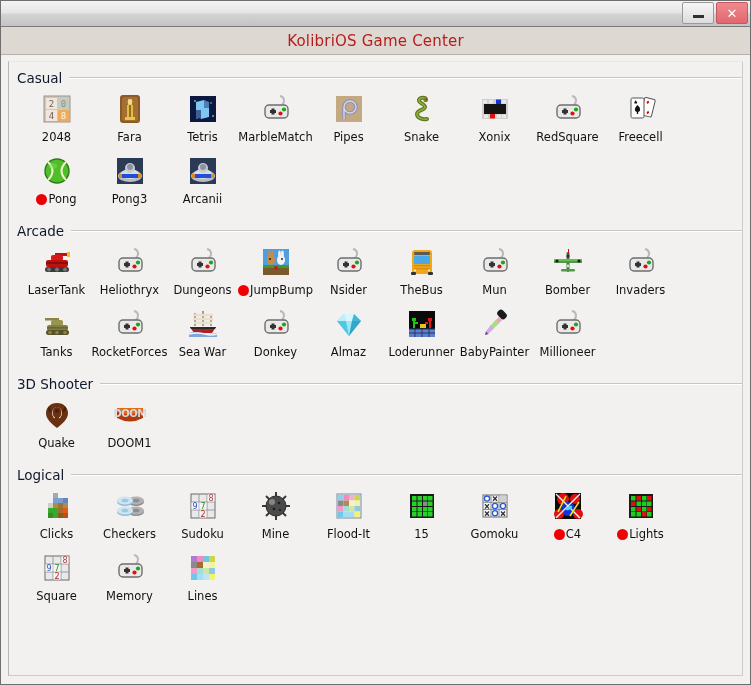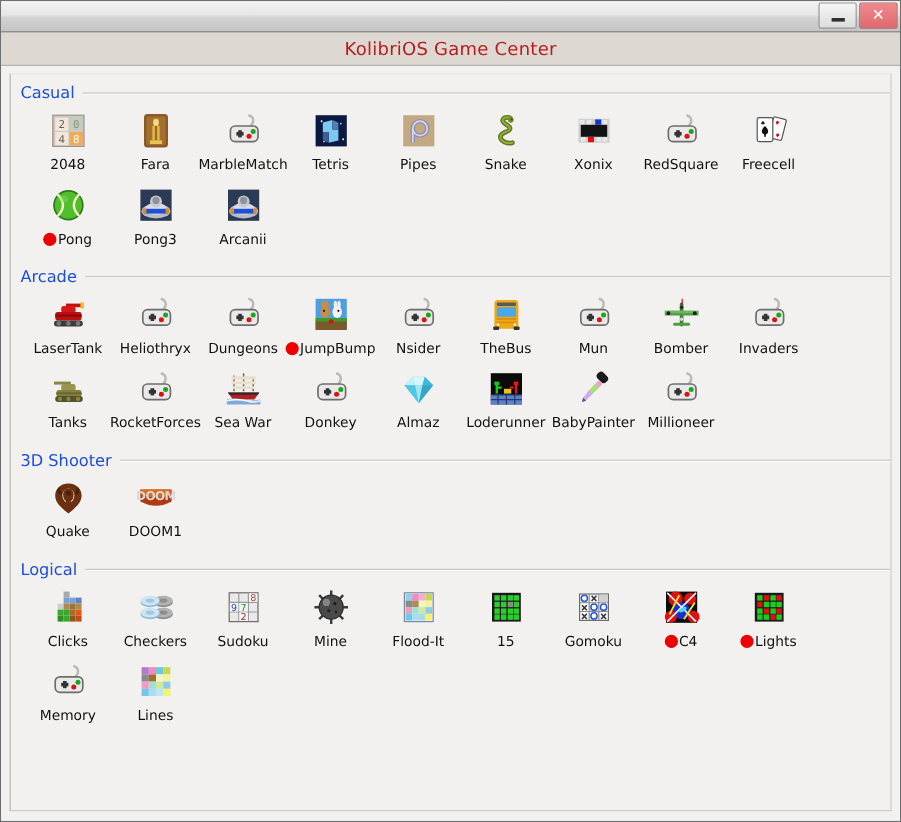--- a/index.html
+++ b/index.html
@@ -117,21 +117,21 @@
   .section-head {
     display: flex;
     align-items: center;
     height: 18px;
     padding-left: 8px;
     margin-top: 7px;
     margin-bottom: 0px;
   }
   .section-title {
     font-size: 13.5px;
-    color: #1d4ed8;
+    color: #0f172a;
     white-space: nowrap;
     padding-right: 7px;
   }
   .section-rule {
     flex: 1 1 auto;
     height: 1px;
     background: #c9c5c1;
     border-bottom: 1px solid #ffffff;
   }
 
@@ -658,35 +658,35 @@
                     <use href="#ico-fara-icon"></use>
                   </svg>
                 </div>
                 <div class="tile-label">
                   <span class="txt">Fara</span>
                 </div>
               </div>
               <div class="tile">
                 <div class="tile-icon">
                   <svg viewBox="0 0 32 32">
+                    <use href="#ico-tetris-icon"></use>
+                  </svg>
+                </div>
+                <div class="tile-label">
+                  <span class="txt">Tetris</span>
+                </div>
+              </div>
+              <div class="tile">
+                <div class="tile-icon">
+                  <svg viewBox="0 0 32 32">
                     <use href="#ico-gamepad-icon"></use>
                   </svg>
                 </div>
                 <div class="tile-label">
                   <span class="txt">MarbleMatch</span>
-                </div>
-              </div>
-              <div class="tile">
-                <div class="tile-icon">
-                  <svg viewBox="0 0 32 32">
-                    <use href="#ico-tetris-icon"></use>
-                  </svg>
-                </div>
-                <div class="tile-label">
-                  <span class="txt">Tetris</span>
                 </div>
               </div>
               <div class="tile">
                 <div class="tile-icon">
                   <svg viewBox="0 0 32 32">
                     <use href="#ico-pipes-icon"></use>
                   </svg>
                 </div>
                 <div class="tile-label">
                   <span class="txt">Pipes</span>
@@ -1066,20 +1066,30 @@
                   </svg>
                 </div>
                 <div class="tile-label">
                   <span class="dot"></span>
                   <span class="txt">Lights</span>
                 </div>
               </div>
               <div class="tile">
                 <div class="tile-icon">
                   <svg viewBox="0 0 32 32">
+                    <use href="#ico-sudoku-icon"></use>
+                  </svg>
+                </div>
+                <div class="tile-label">
+                  <span class="txt">Square</span>
+                </div>
+              </div>
+              <div class="tile">
+                <div class="tile-icon">
+                  <svg viewBox="0 0 32 32">
                     <use href="#ico-gamepad-icon"></use>
                   </svg>
                 </div>
                 <div class="tile-label">
                   <span class="txt">Memory</span>
                 </div>
               </div>
               <div class="tile">
                 <div class="tile-icon">
                   <svg viewBox="0 0 32 32">

